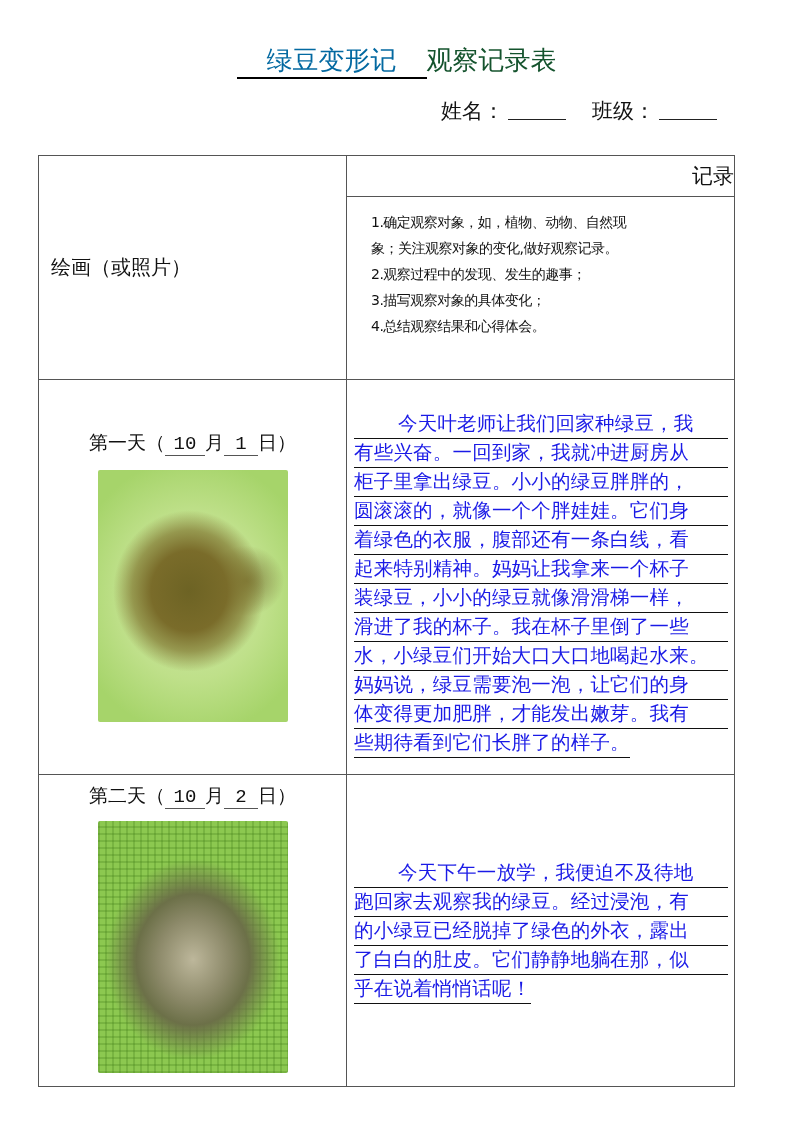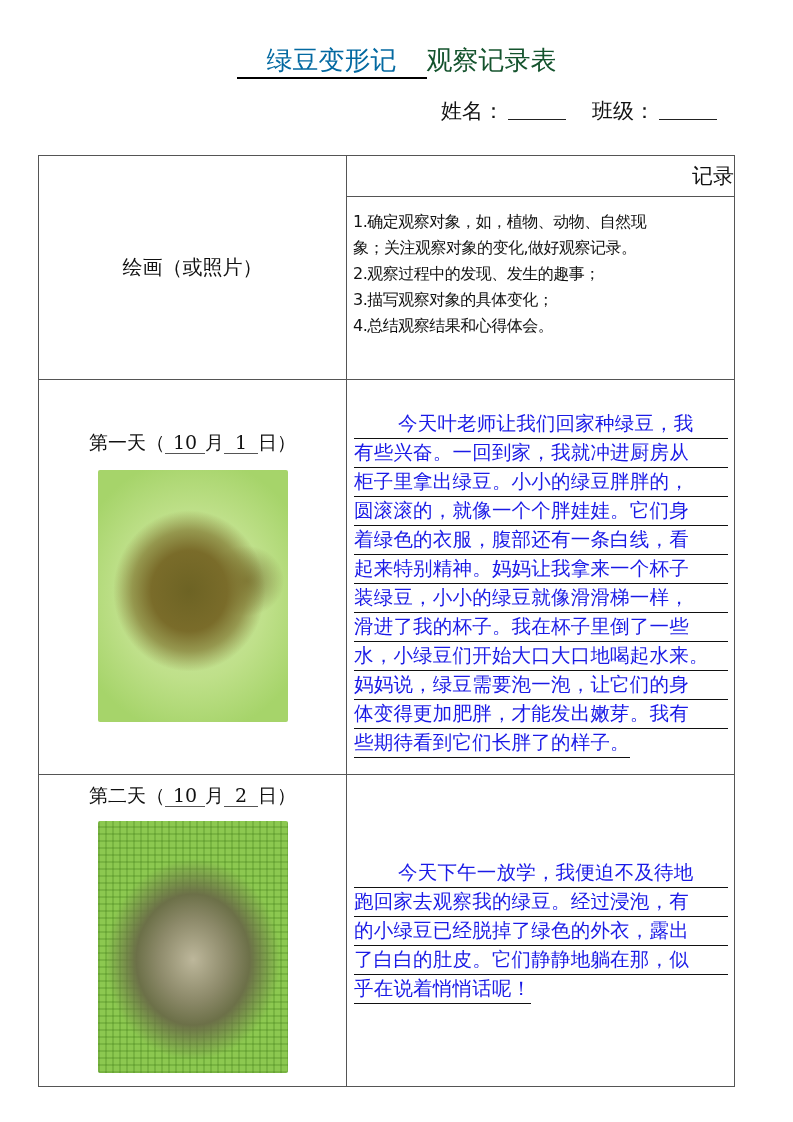--- a/index.html
+++ b/index.html
@@ -8,26 +8,26 @@
   .title { position: absolute; top: 40px; left: 0; width: 793px; text-align: center;
            font-size: 26px; line-height: 40px; white-space: nowrap; }
   .title .blank { display: inline-block; border-bottom: 2px solid #000; padding: 0 30px; color: #0369a1; line-height: 34px; }
   .title .rest { color: #14532d; }
   .meta { position: absolute; top: 96px; left: 441px; font-size: 21px; line-height: 30px; white-space: nowrap; }
   .meta .line { display: inline-block; width: 58px; border-bottom: 1px solid #222; height: 20px; vertical-align: -2px; margin-left: 4px; }
   .meta .gap { display: inline-block; width: 26px; }
   table { position: absolute; top: 155px; left: 38px; width: 697px; border-collapse: collapse; table-layout: fixed; }
   td { border: 1.5px solid #555; padding: 0; vertical-align: top; }
   .col-left { width: 308px; }
-  .hdr-left { text-align: center; vertical-align: middle; font-size: 20px; }
+  .hdr-left { text-align: left; vertical-align: middle; font-size: 20px; padding-left: 12px; }
   .hdr-record { height: 40px; text-align: right; vertical-align: middle; font-size: 21px; }
-  .guide { height: 170px; font-family: "DejaVu Sans", "Liberation Sans", sans-serif; font-size: 16px; line-height: 26px; padding: 12px 6px 0 6px; letter-spacing: -0.5px; }
+  .guide { height: 170px; font-family: "DejaVu Sans", "Liberation Sans", sans-serif; font-size: 14px; line-height: 26px; padding: 12px 6px 0 24px; letter-spacing: -0.5px; }
   .guide div { white-space: nowrap; }
   .day-cell { text-align: center; }
-  .day-label { font-size: 19px; margin-top: 50px; white-space: nowrap; }
+  .day-label { font-size: 19px; margin-top: 50px; white-space: nowrap; font-family: Liberation Mono, monospace; }
   .day-label.d2 { margin-top: 8px; }
   .u { display: inline-block; border-bottom: 1.5px solid #555; text-align: center; }
   .u.m { width: 40px; } .u.d { width: 34px; }
   .photo { margin: 14px auto 0; width: 190px; height: 252px; border-radius: 2px; }
   .photo1 { background:
       radial-gradient(ellipse 40% 32% at 48% 48%, #6d6324 0%, #7a6c2a 50%, rgba(130,120,50,0.7) 75%, rgba(180,210,110,0) 100%),
       radial-gradient(ellipse 20% 14% at 78% 44%, rgba(110,100,40,0.8) 0%, rgba(180,210,110,0) 100%),
       radial-gradient(ellipse 65% 55% at 50% 50%, #cfe8a8 0%, #bfe08a 60%, #a6d46a 100%); }
   .photo2 { margin-top: 12px; background:
       radial-gradient(ellipse 46% 40% at 50% 55%, #bdb79b 0%, #8d8a6a 40%, #6c7048 65%, rgba(140,200,80,0) 100%),

